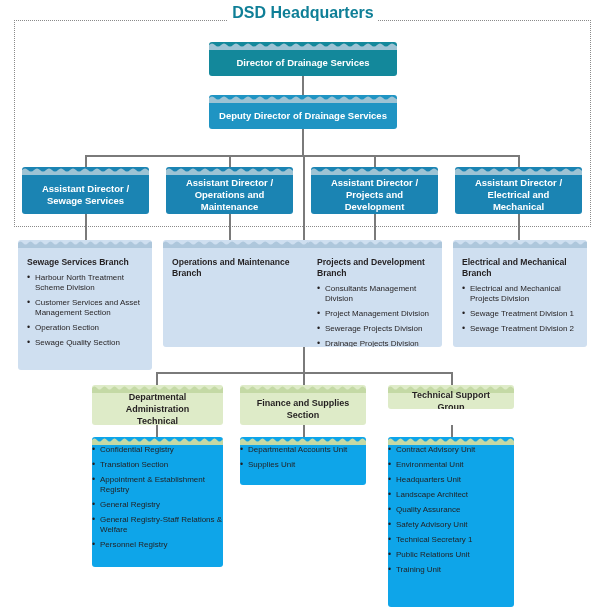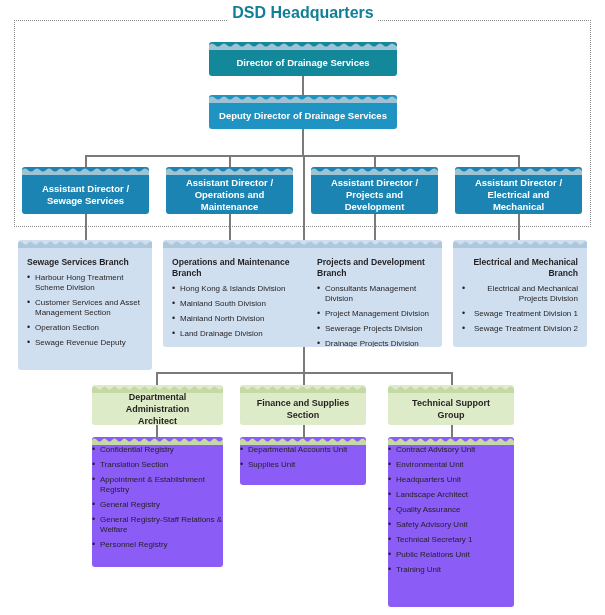--- a/index.html
+++ b/index.html
@@ -50,21 +50,21 @@
     height:100%;
     box-sizing:border-box;
   }
 
   
   .c-teal{background:#13889b;}
   .c-blue{background:#1f94c3;}
   .c-adblue{background:#1b84b3;}
   .c-lblue{background:#cfdff0;}
   .c-green{background:#deebc8;}
-  .c-green2{background:#8b5cf6;}
+  .c-green2{background:#0ea5e9;}
 
   .title-white{
     color:#ffffff;
     font-size:9.5px;
     font-weight:bold;
     text-align:center;
     line-height:12px;
     display:flex;
     align-items:center;
     justify-content:center;
@@ -219,42 +219,36 @@
   </div>
 
   <div class="card c-lblue" style="left:18px; top:240px; width:134px; height:130px;">
     <svg class="wave" viewBox="0 0 134 8" preserveAspectRatio="none">
       <path d="M0,8 L0,3 Q2.5,0 5,3 T10,3 T15,3 T20,3 T25,3 T30,3 T35,3 T40,3 T45,3 T50,3 T55,3 T60,3 T65,3 T70,3 T75,3 T80,3 T85,3 T90,3 T95,3 T100,3 T105,3 T110,3 T115,3 T120,3 T125,3 T130,3 T135,3 T140,3 L140,8 Z" fill="#aec7dc"></path>
     </svg>
     <div class="card-body">
       <div class="branch-inner">
         <div class="branch-head">Sewage Services Branch</div>
         <ul class="items">
-          <li>Harbour Hong Treatment Scheme Division</li>
+          <li>Harbour North Treatment Scheme Division</li>
           <li>Customer Services and Asset Management Section</li>
           <li>Operation Section</li>
-          <li>Sewage Revenue Deputy</li>
+          <li>Sewage Quality Section</li>
         </ul>
       </div>
     </div>
   </div>
 
   <div class="card c-lblue" style="left:163px; top:240px; width:148px; height:107px;">
     <svg class="wave" viewBox="0 0 134 8" preserveAspectRatio="none">
       <path d="M0,8 L0,3 Q2.5,0 5,3 T10,3 T15,3 T20,3 T25,3 T30,3 T35,3 T40,3 T45,3 T50,3 T55,3 T60,3 T65,3 T70,3 T75,3 T80,3 T85,3 T90,3 T95,3 T100,3 T105,3 T110,3 T115,3 T120,3 T125,3 T130,3 T135,3 T140,3 L140,8 Z" fill="#aec7dc"></path>
     </svg>
     <div class="card-body">
       <div class="branch-inner">
         <div class="branch-head">Operations and Maintenance Branch</div>
-        <ul class="items">
-          <li>Hong Kong &amp; Islands Division</li>
-          <li>Mainland South Division</li>
-          <li>Mainland North Division</li>
-          <li>Land Drainage Division</li>
-        </ul>
       </div>
     </div>
   </div>
 
   <div class="card c-lblue" style="left:308px; top:240px; width:134px; height:107px;">
     <svg class="wave" viewBox="0 0 134 8" preserveAspectRatio="none">
       <path d="M0,8 L0,3 Q2.5,0 5,3 T10,3 T15,3 T20,3 T25,3 T30,3 T35,3 T40,3 T45,3 T50,3 T55,3 T60,3 T65,3 T70,3 T75,3 T80,3 T85,3 T90,3 T95,3 T100,3 T105,3 T110,3 T115,3 T120,3 T125,3 T130,3 T135,3 T140,3 L140,8 Z" fill="#aec7dc"></path>
     </svg>
     <div class="card-body">
       <div class="branch-inner">
@@ -262,21 +256,21 @@
         <ul class="items">
           <li>Consultants Management Division</li>
           <li>Project Management Division</li>
           <li>Sewerage Projects Division</li>
           <li>Drainage Projects Division</li>
         </ul>
       </div>
     </div>
   </div>
 
-  <div class="card c-lblue" style="left:453px; top:240px; width:134px; height:107px;text-align:right;">
+  <div class="card c-lblue" style="left:453px; top:240px; width:134px; height:107px;">
     <svg class="wave" viewBox="0 0 134 8" preserveAspectRatio="none">
       <path d="M0,8 L0,3 Q2.5,0 5,3 T10,3 T15,3 T20,3 T25,3 T30,3 T35,3 T40,3 T45,3 T50,3 T55,3 T60,3 T65,3 T70,3 T75,3 T80,3 T85,3 T90,3 T95,3 T100,3 T105,3 T110,3 T115,3 T120,3 T125,3 T130,3 T135,3 T140,3 L140,8 Z" fill="#aec7dc"></path>
     </svg>
     <div class="card-body">
       <div class="branch-inner">
         <div class="branch-head">Electrical and Mechanical Branch</div>
         <ul class="items">
           <li>Electrical and Mechanical Projects Division</li>
           <li>Sewage Treatment Division 1</li>
           <li>Sewage Treatment Division 2</li>
@@ -284,37 +278,37 @@
       </div>
     </div>
   </div>
 
   <div class="card c-green" style="left:92px; top:385px; width:131px; height:40px;">
     <svg class="wave" viewBox="0 0 131 8" preserveAspectRatio="none">
       <path d="M0,8 L0,3 Q2.5,0 5,3 T10,3 T15,3 T20,3 T25,3 T30,3 T35,3 T40,3 T45,3 T50,3 T55,3 T60,3 T65,3 T70,3 T75,3 T80,3 T85,3 T90,3 T95,3 T100,3 T105,3 T110,3 T115,3 T120,3 T125,3 T130,3 T135,3 L135,8 Z" fill="#c4d9a5"></path>
     </svg>
     <div class="card-body">
       <div class="title-dark">
-        <span><span>Departmental Administration</span><br><span>Architect</span></span>
+        <span><span>Departmental Administration</span><br><span>Technical</span></span>
       </div>
     </div>
   </div>
 
   <div class="card c-green" style="left:240px; top:385px; width:126px; height:40px;">
     <svg class="wave" viewBox="0 0 126 8" preserveAspectRatio="none">
       <path d="M0,8 L0,3 Q2.5,0 5,3 T10,3 T15,3 T20,3 T25,3 T30,3 T35,3 T40,3 T45,3 T50,3 T55,3 T60,3 T65,3 T70,3 T75,3 T80,3 T85,3 T90,3 T95,3 T100,3 T105,3 T110,3 T115,3 T120,3 T125,3 T130,3 L130,8 Z" fill="#c4d9a5"></path>
     </svg>
     <div class="card-body">
       <div class="title-dark">
         <span><span>Finance and Supplies</span><br><span>Section</span></span>
       </div>
     </div>
   </div>
 
-  <div class="card c-green" style="left:388px; top:385px; width:126px; height:40px;">
+  <div class="card c-green" style="left:388px; top:385px; width:126px; height:24px;">
     <svg class="wave" viewBox="0 0 126 8" preserveAspectRatio="none">
       <path d="M0,8 L0,3 Q2.5,0 5,3 T10,3 T15,3 T20,3 T25,3 T30,3 T35,3 T40,3 T45,3 T50,3 T55,3 T60,3 T65,3 T70,3 T75,3 T80,3 T85,3 T90,3 T95,3 T100,3 T105,3 T110,3 T115,3 T120,3 T125,3 T130,3 L130,8 Z" fill="#c4d9a5"></path>
     </svg>
     <div class="card-body">
       <div class="title-dark">
         <span><span>Technical Support</span><br><span>Group</span></span>
       </div>
     </div>
   </div>
 

